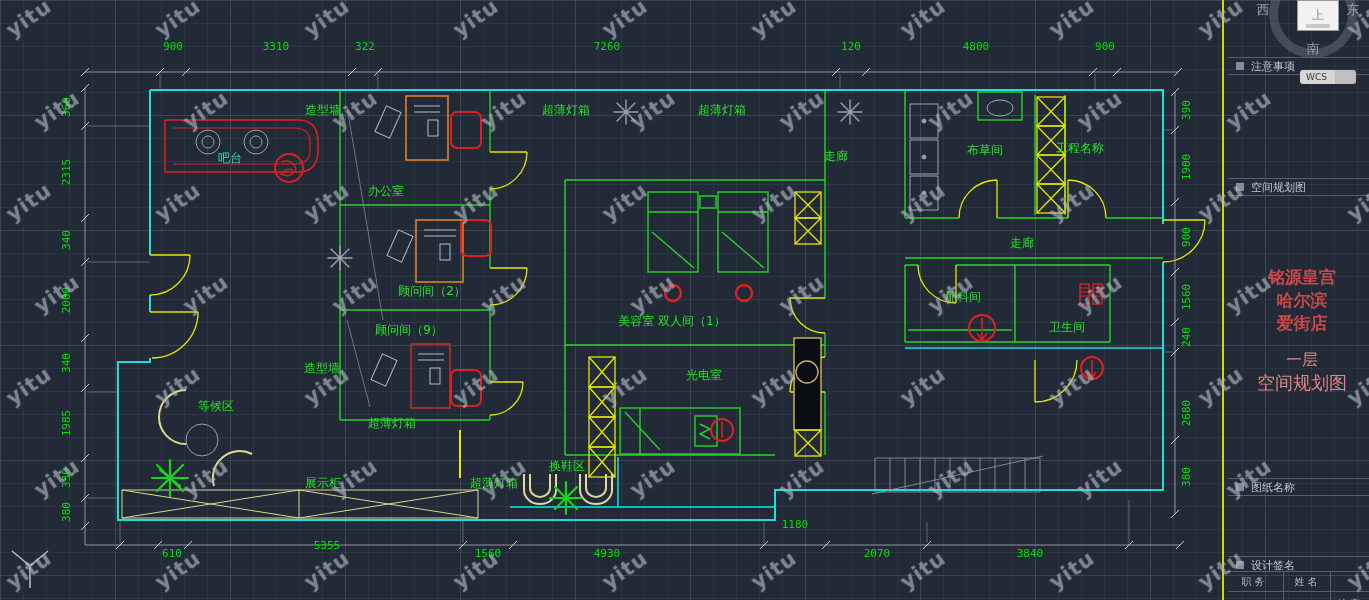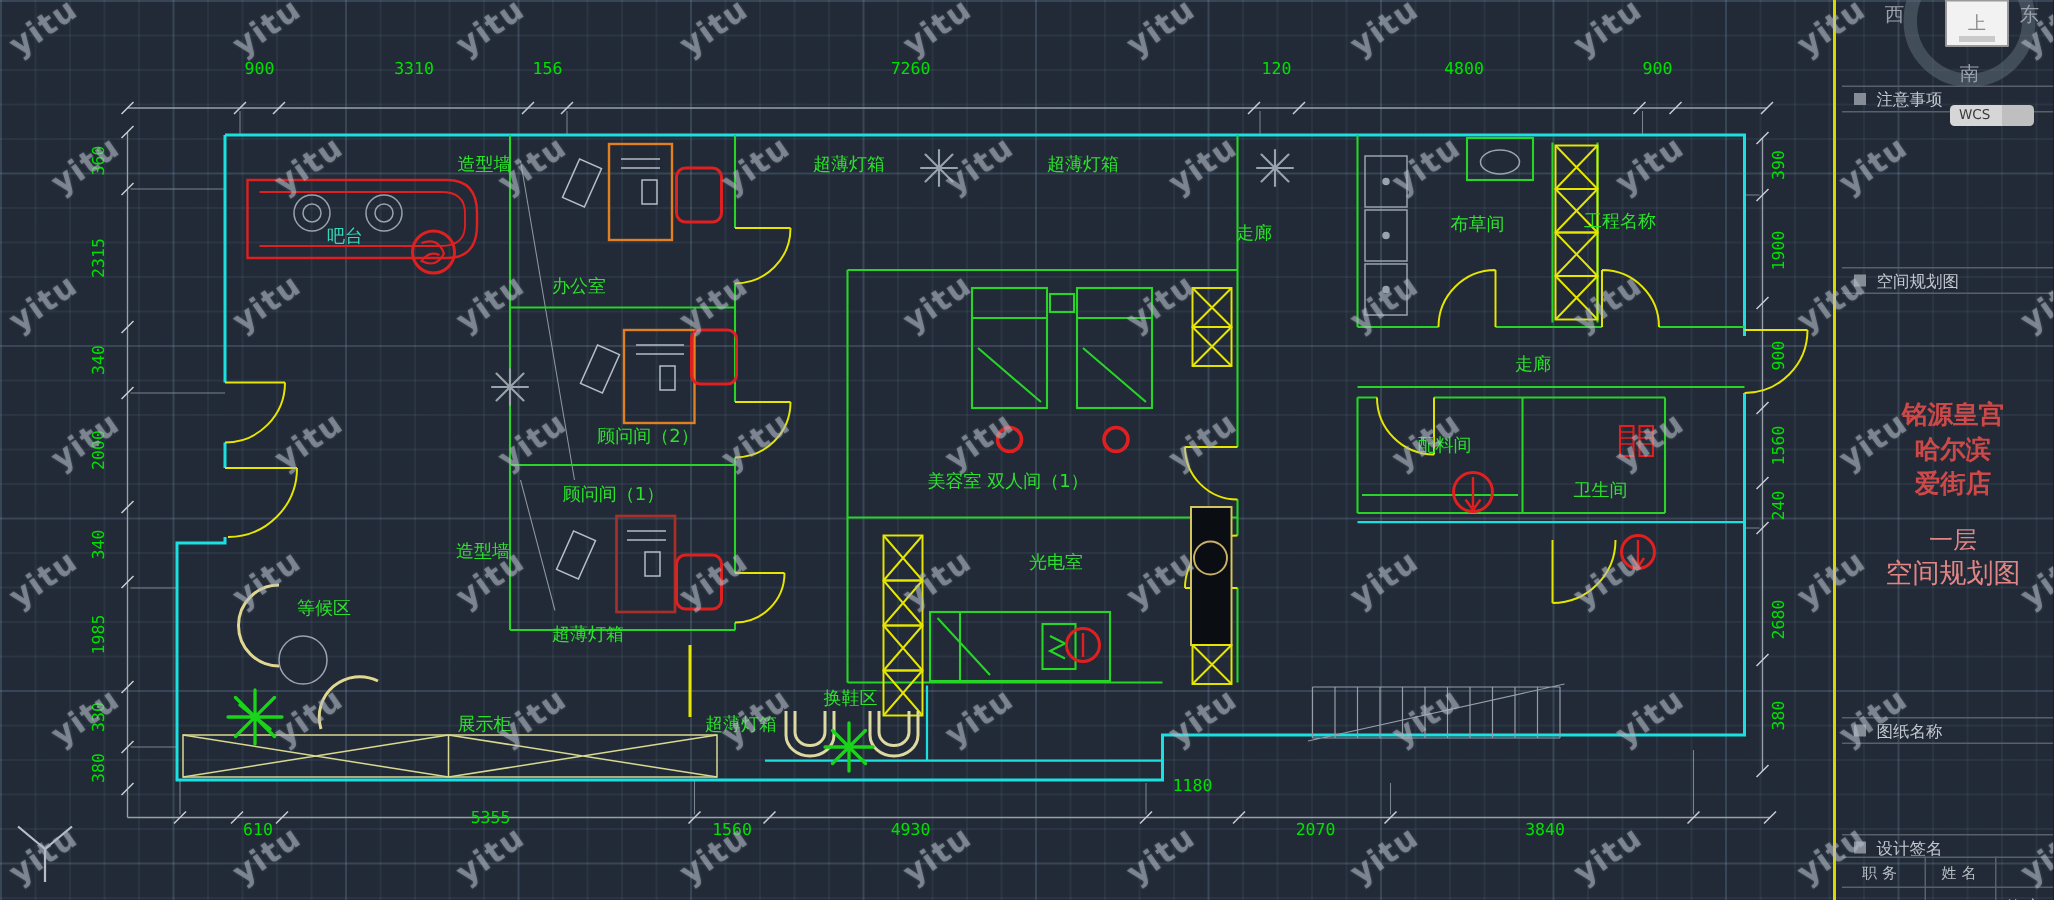--- a/index.html
+++ b/index.html
@@ -239,36 +239,36 @@
 
   <span class="room" style="left:323px;top:110px">造型墙</span>
   <span class="room" style="left:230px;top:158px;color:#35d8b8">吧台</span>
   <span class="room" style="left:386px;top:191px">办公室</span>
   <span class="room" style="left:566px;top:110px">超薄灯箱</span>
   <span class="room" style="left:722px;top:110px">超薄灯箱</span>
   <span class="room" style="left:836px;top:156px">走廊</span>
   <span class="room" style="left:985px;top:150px">布草间</span>
   <span class="room" style="left:1080px;top:148px">工程名称</span>
   <span class="room" style="left:432px;top:291px">顾问间（2）</span>
-  <span class="room" style="left:409px;top:330px">顾问间（1）</span>
+  <span class="room" style="left:409px;top:330px">顾问间（9）</span>
   <span class="room" style="left:672px;top:321px">美容室 双人间（1）</span>
   <span class="room" style="left:1022px;top:243px">走廊</span>
   <span class="room" style="left:963px;top:297px">配料间</span>
   <span class="room" style="left:1067px;top:327px">卫生间</span>
   <span class="room" style="left:322px;top:368px">造型墙</span>
   <span class="room" style="left:704px;top:375px">光电室</span>
   <span class="room" style="left:216px;top:406px">等候区</span>
   <span class="room" style="left:392px;top:423px">超薄灯箱</span>
   <span class="room" style="left:567px;top:466px">换鞋区</span>
   <span class="room" style="left:323px;top:483px">展示柜</span>
   <span class="room" style="left:494px;top:483px">超薄灯箱</span>
 
   <span class="dim" style="left:173px;top:46px">900</span>
   <span class="dim" style="left:276px;top:46px">3310</span>
-  <span class="dim" style="left:365px;top:46px">156</span>
+  <span class="dim" style="left:365px;top:46px">322</span>
   <span class="dim" style="left:607px;top:46px">7260</span>
   <span class="dim" style="left:851px;top:46px">120</span>
   <span class="dim" style="left:976px;top:46px">4800</span>
   <span class="dim" style="left:1105px;top:46px">900</span>
 
   <span class="dim" style="left:172px;top:553px">610</span>
   <span class="dim" style="left:327px;top:545px">5355</span>
   <span class="dim" style="left:488px;top:553px">1560</span>
   <span class="dim" style="left:607px;top:553px">4930</span>
   <span class="dim" style="left:795px;top:524px">1180</span>

